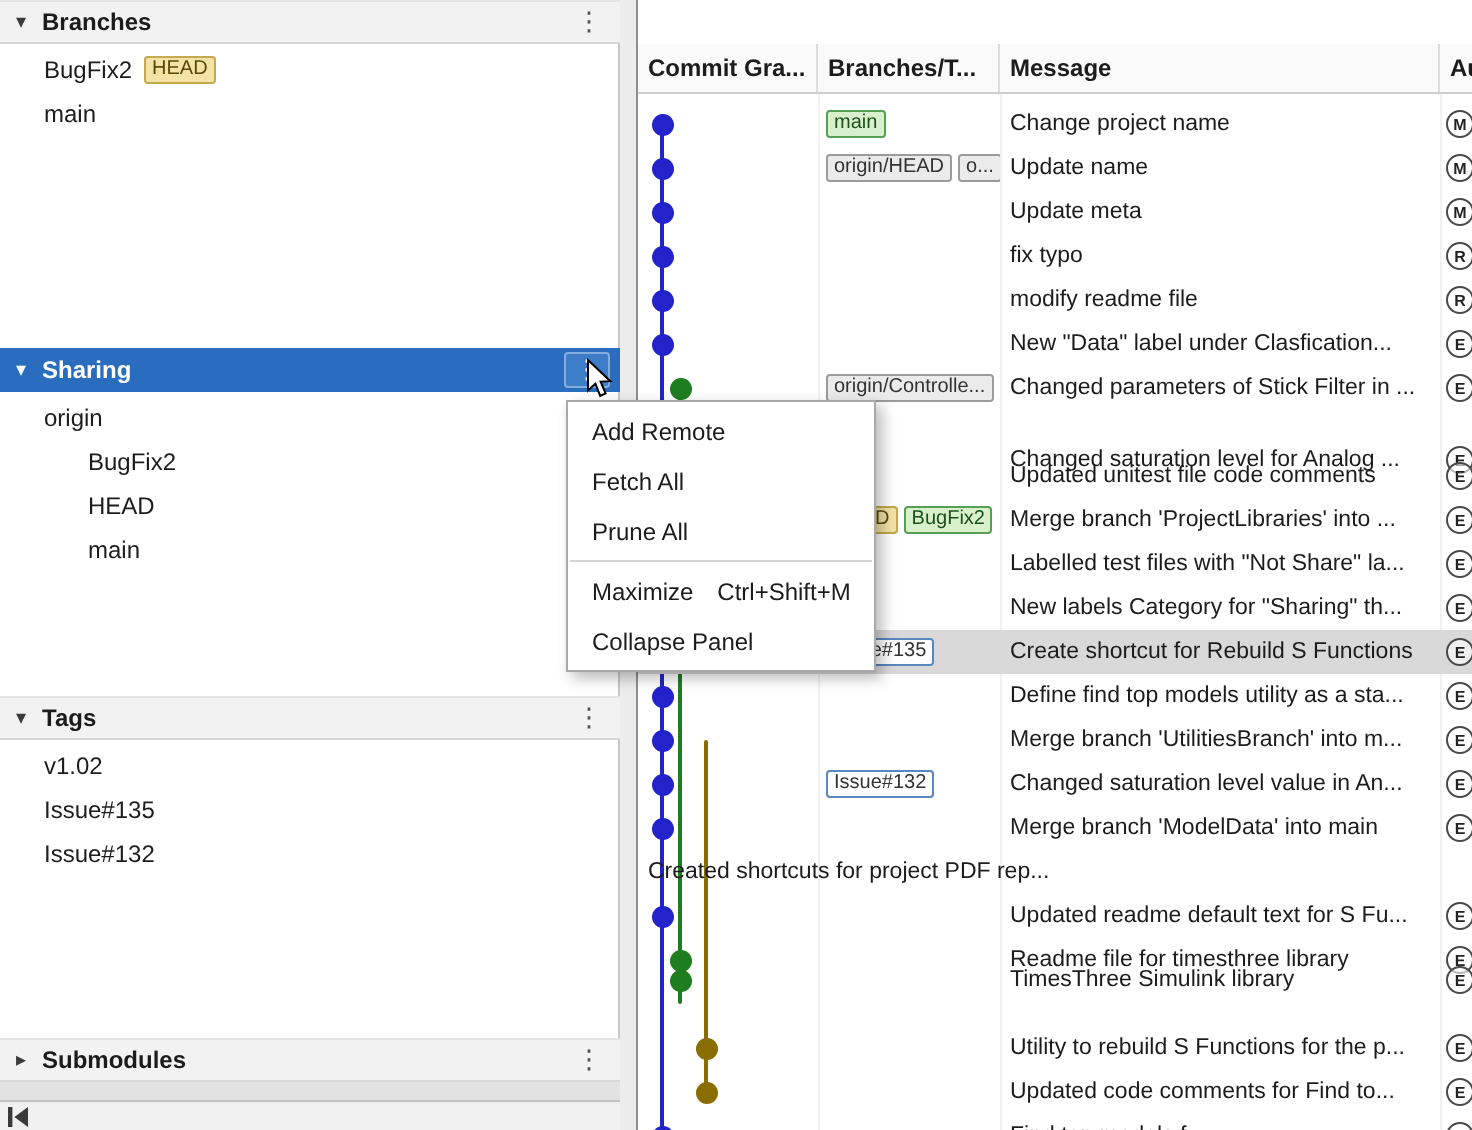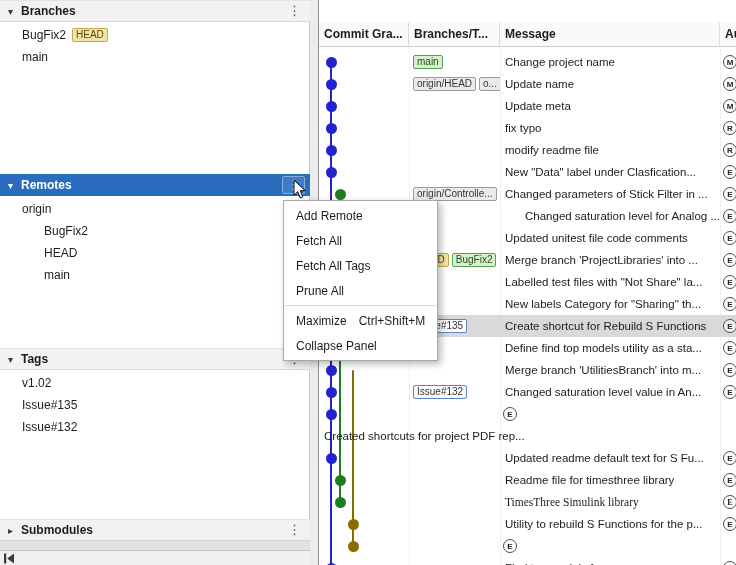--- a/index.html
+++ b/index.html
@@ -76,21 +76,21 @@
         <span class="lbl">BugFix2</span>
         <span class="tag-badge b-yellow">HEAD</span>
       </li>
       <li class="panel-item" style="padding-left: 22px;">
         <span class="lbl">main</span>
       </li>
     </ul>
 
   <header class="sec-header selected" style="top:174px">
     <span class="tri">▾</span>
-    <span class="sec-title">Remotes</span>
+    <span class="sec-title">Sharing</span>
     <span class="kebab">⋮</span>
   </header>
   <ul class="panel-list" id="remotes-list" style="top:198px">
       <li class="panel-item" style="padding-left: 22px;">
         <span class="lbl">origin</span>
       </li>
       <li class="panel-item" style="padding-left: 44px;">
         <span class="lbl">BugFix2</span>
       </li>
       <li class="panel-item" style="padding-left: 44px;">
@@ -221,21 +221,21 @@
           <span class="dot green" style="left: 15.5px;"></span>
         </div>
         <div class="cell badges">
           <span class="tag-badge b-gray">origin/Controlle...</span>
         </div>
         <div class="cell msg">Changed parameters of Stick Filter in ...</div>
         <div class="cell auth">
           <span class="avatar">E</span>
         </div>
       </div>
-      <div class="row" style="top: 158px; text-align: right;">
+      <div class="row" style="top: 172px;">
         <div class="cell graph">
           <span class="dot blue" style="left: 6.5px;"></span>
         </div>
         <div class="cell badges"></div>
         <div class="cell msg">Changed saturation level for Analog ...</div>
         <div class="cell auth">
           <span class="avatar">E</span>
         </div>
       </div>
       <div class="row" style="top: 180px;">
@@ -323,20 +323,21 @@
         <div class="cell msg">Changed saturation level value in An...</div>
         <div class="cell auth">
           <span class="avatar">E</span>
         </div>
       </div>
       <div class="row" style="top: 356px;">
         <div class="cell graph">
           <span class="dot blue" style="left: 6.5px;"></span>
         </div>
         <div class="cell badges"></div>
+        <div class="cell msg">Merge branch 'ModelData' into main</div>
         <div class="cell auth">
           <span class="avatar">E</span>
         </div>
       </div>
       <div class="row" style="top: 378px; flex-direction: column;">
         <div class="cell graph">
           <span class="dot blue" style="left: 6.5px;"></span>
         </div>
         <div class="cell badges"></div>
         <div class="cell msg">Created shortcuts for project PDF rep...</div>
@@ -357,21 +358,21 @@
       <div class="row" style="top: 422px;">
         <div class="cell graph">
           <span class="dot green" style="left: 15.5px;"></span>
         </div>
         <div class="cell badges"></div>
         <div class="cell msg">Readme file for timesthree library</div>
         <div class="cell auth">
           <span class="avatar">E</span>
         </div>
       </div>
-      <div class="row" style="top: 444px; font-family: Liberation Serif, serif;">
+      <div class="row" style="top: 432px;">
         <div class="cell graph">
           <span class="dot green" style="left: 15.5px;"></span>
         </div>
         <div class="cell badges"></div>
         <div class="cell msg">TimesThree Simulink library</div>
         <div class="cell auth">
           <span class="avatar">E</span>
         </div>
       </div>
       <div class="row" style="top: 466px;">
@@ -382,20 +383,21 @@
         <div class="cell msg">Utility to rebuild S Functions for the p...</div>
         <div class="cell auth">
           <span class="avatar">E</span>
         </div>
       </div>
       <div class="row" style="top: 488px;">
         <div class="cell graph">
           <span class="dot olive" style="left: 28.5px;"></span>
         </div>
         <div class="cell badges"></div>
+        <div class="cell msg">Updated code comments for Find to...</div>
         <div class="cell auth">
           <span class="avatar">E</span>
         </div>
       </div>
       <div class="row" style="top: 510px;">
         <div class="cell graph">
           <span class="dot blue" style="left: 6.5px;"></span>
         </div>
         <div class="cell badges"></div>
         <div class="cell msg">Find top models f...</div>
@@ -405,23 +407,20 @@
       </div>
     </div>
 </main>
 
 <div class="ctx" id="ctx">
     <div class="mi">
       <span>Add Remote</span>
     </div>
     <div class="mi">
       <span>Fetch All</span>
-    </div>
-    <div class="mi">
-      <span>Fetch All Tags</span>
     </div>
     <div class="mi">
       <span>Prune All</span>
     </div>
     <div class="msep"></div>
     <div class="mi">
       <span>Maximize</span>
       <span class="sc">Ctrl+Shift+M</span>
     </div>
     <div class="mi">

